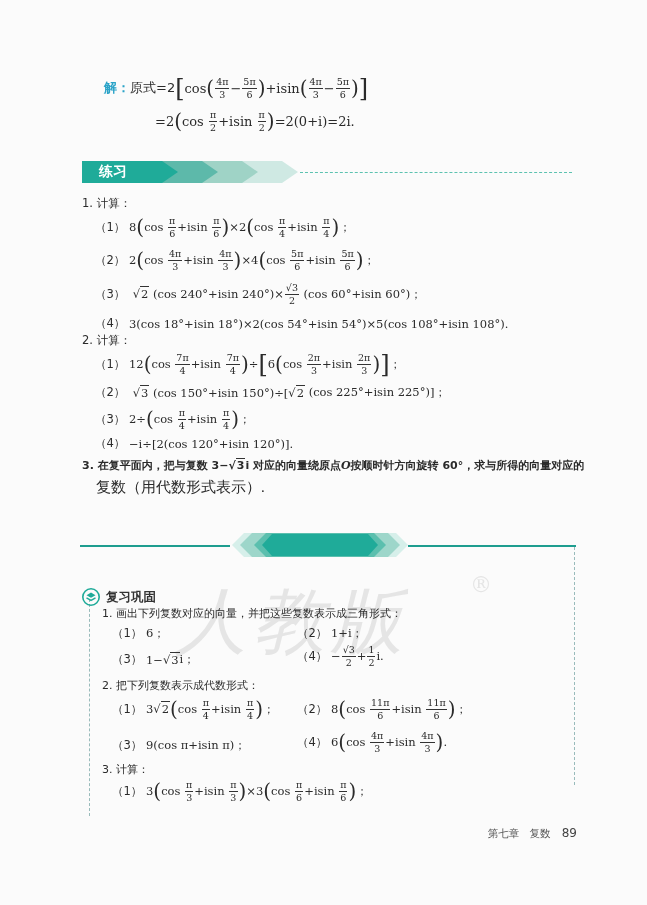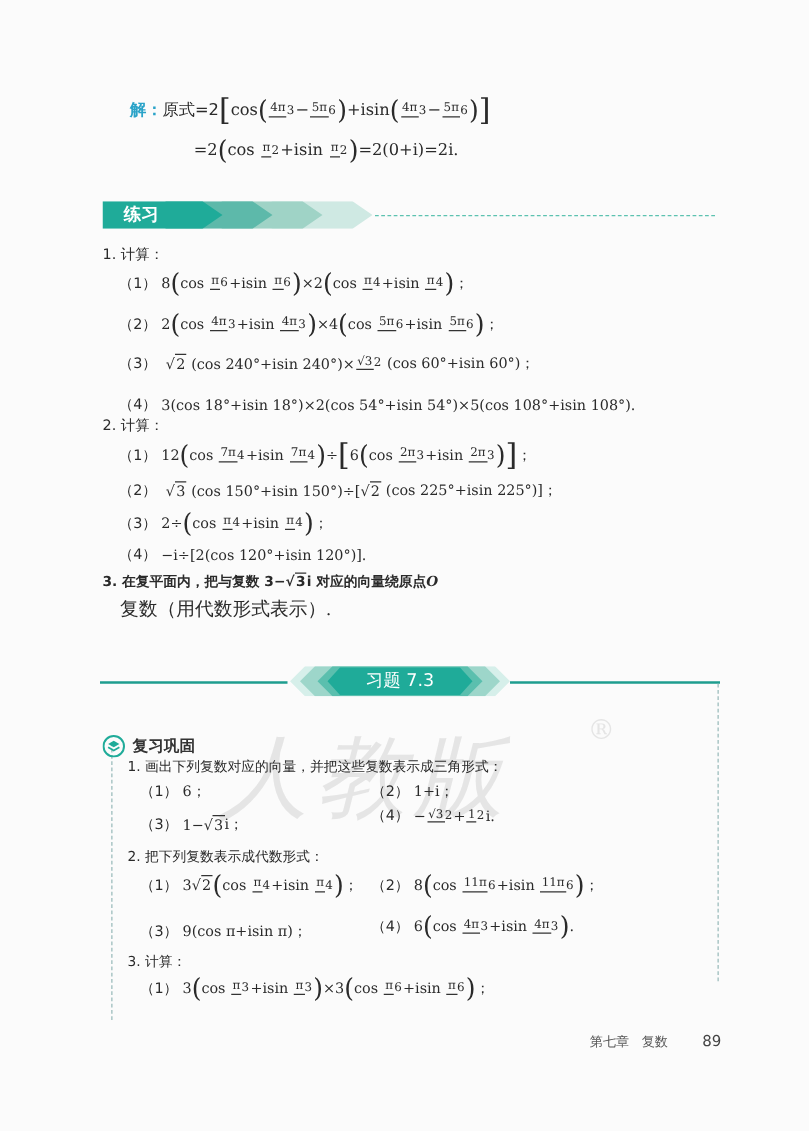--- a/index.html
+++ b/index.html
@@ -2,36 +2,36 @@
 <html><head>
 <meta charset="utf-8">
 <style>
   html, body { margin:0; padding:0; }
   body {
     width:647px; height:905px; background:#fbfbfb; position:relative; overflow:hidden;
     font-family:"DejaVu Serif","Liberation Serif",serif; color:#2a2a2a; font-size:11.5px;
   }
   .abs { position:absolute; }
   .line { position:absolute; white-space:nowrap; display:flex; align-items:center; }
-  .frac { display:inline-flex; flex-direction:row; align-items:center; vertical-align:middle; font-size:9.5px; line-height:1; margin:0 1px; }
+  .frac { display:inline-flex; flex-direction:column; align-items:center; vertical-align:middle; font-size:9.5px; line-height:1; margin:0 1px; }
   .frac .num { padding:0 1px 1px; border-bottom:0.8px solid #333; }
   .frac .den { padding-top:1px; }
   .bigp { font-size:20px; line-height:1; transform:scaleY(1.05); display:inline-block; font-weight:200; }
   .bigb { font-size:24px; line-height:1; display:inline-block; font-weight:200; }
   .sq { display:inline-block; }
   .sq .rad { border-top:0.8px solid #333; padding:0 1px; }
   .cn { font-family:"DejaVu Sans","Liberation Sans",sans-serif; }
   .jie { color:#2aa3c8; font-weight:bold; font-family:"DejaVu Sans",sans-serif; }
   .banner-wrap { position:absolute; left:82px; top:161px; height:22px; }
   .dash-h { position:absolute; height:0; border-top:1.5px dashed #5cc2b0; }
   .rule { position:absolute; height:2px; background:#1e9d8f; }
   .dash-v { position:absolute; width:0; border-left:1.5px dashed #9bb; }
   .wm { position:absolute; color:rgba(190,190,190,0.35); font-family:"DejaVu Serif",serif; font-style:italic; }
   .footer { position:absolute; right:70px; top:826px; font-family:"DejaVu Sans",sans-serif; font-size:10.5px; color:#555; }
-  .footer .pg { font-size:12px; margin-left:24px; color:#444; }
+  .footer .pg { font-size:12px; margin-left:8px; color:#444; }
 </style>
 </head>
 <body>
 
 <div class="line" style="left:104px;top:76px;font-size:13px;">
   <span class="jie">解：</span>
   <span class="cn">原式=2</span>
   <span class="bigb">[</span>
   <span>cos</span>
   <span class="bigp">(</span>
@@ -205,35 +205,35 @@
 
 <div class="line" style="left:95px;top:436px;">
   <span class="cn">（4）</span>&nbsp;
   <span>−i÷[2(cos 120°+isin 120°)].</span>
 </div>
 
 <div class="line cn" style="left:82px;top:458px;font-size:11px;font-weight:bold;">
   <span>3. 在复平面内，把与复数 3−</span>√<span class="sq"><span class="rad">3</span></span>
   <span>i 对应的向量绕原点 </span>
   <span style="font-family:'DejaVu Serif',serif;font-style:italic;">O</span>
+  <span> 按顺时针方向旋转 60°，求与所得的向量对应的</span>
 </div>
 <div class="line cn" style="left:96px;top:478px;font-size:15px;font-family:Liberation Serif, serif;">
   <span>复数（用代数形式表示）.</span>
 </div>
 
 <div class="rule" style="left:80px;top:545px;width:150px;"></div>
 <div class="rule" style="left:408px;top:545px;width:168px;"></div>
 <div class="abs" style="left:232px;top:533px;width:176px;height:24px;">
   <svg width="176" height="24">
     <polygon points="0,12 12,0 164,0 176,12 164,24 12,24" fill="#d6efea"></polygon>
     <polygon points="8,12 20,0 156,0 168,12 156,24 20,24" fill="#9dd6ca"></polygon>
     <polygon points="22,12 34,0 142,0 154,12 142,24 34,24" fill="#5bbfae"></polygon>
     <polygon points="30,12 40,1 136,1 146,12 136,23 40,23" fill="#1fab99"></polygon>
   </svg>
-  <span class="abs cn" style="left:0;width:176px;text-align:center;top:3px;color:#fff;font-size:14px;">习题 7.3</span>
 </div>
 
 <div class="dash-v" style="left:89px;top:594px;height:222px;"></div>
 <div class="dash-v" style="left:574px;top:547px;height:238px;"></div>
 
 <div class="wm" style="left:175px;top:574px;font-size:72px;letter-spacing:6px;">
   <span>人教版</span>
 </div>
 <div class="wm" style="left:470px;top:572px;font-size:22px;font-style:normal;">
   <span>®</span>

